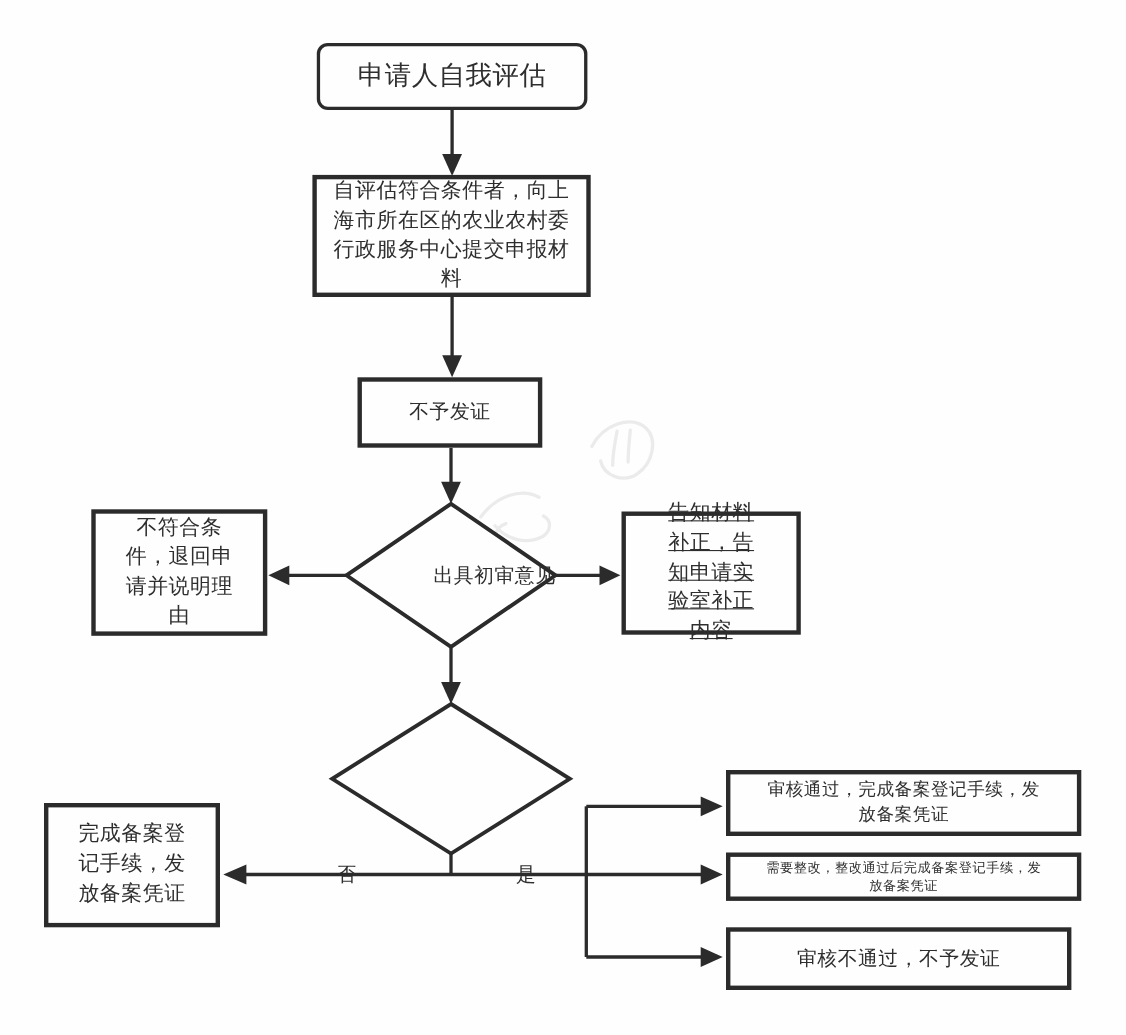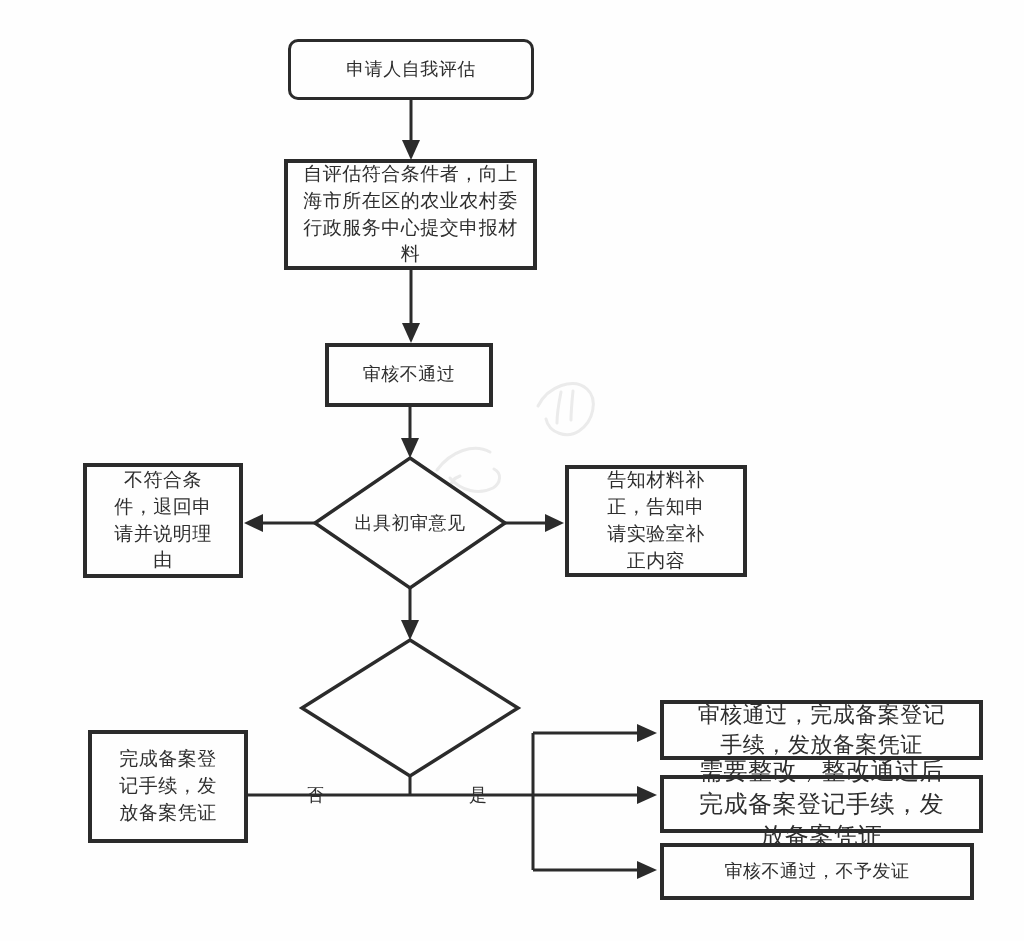--- a/index.html
+++ b/index.html
@@ -29,34 +29,34 @@
     display: flex;
     align-items: center;
     justify-content: center;
     text-align: center;
     font-size: 19px;
     line-height: 1.42;
     color: #2e2e2e;
     letter-spacing: 0.5px;
   }
   .node.rounded { border-radius: 10px; border-width: 3px; }
-  .node.start     { left: 288px; top: 39px;  width: 246px; height: 61px;  font-size: 18px; align-items: center; }
+  .node.start     { left: 288px; top: 39px;  width: 246px; height: 61px;  font-size: 24px; align-items: center; }
   .node.submit    { left: 284px; top: 159px; width: 253px; height: 111px; padding: 0 10px; }
   .node.review    { left: 325px; top: 343px; width: 168px; height: 64px;  font-size: 18px; }
   .node.reject    { left: 83px;  top: 463px; width: 160px; height: 115px; padding: 12px 19px; }
-  .node.supplement{ left: 565px; top: 465px; width: 182px; height: 112px; padding: 0 30px; }
-  .node.complete  { left: 40px;  top: 730px; width: 160px; height: 113px; padding: 0 19px; margin-left: 48px; }
-  .node.pass      { left: 660px; top: 700px; width: 323px; height: 60px;  font-size: 22px; padding: 0 28px; line-height: 1.35; }
-  .node.rectify   { left: 660px; top: 775px; width: 323px; height: 58px;  font-size: 24px; padding: 0 28px; line-height: 1.35; }
+  .node.supplement{ left: 565px; top: 465px; width: 163px; height: 112px; padding: 0 30px; text-decoration: underline; }
+  .node.complete  { left: 40px;  top: 730px; width: 160px; height: 113px; padding: 0 19px; }
+  .node.pass      { left: 660px; top: 700px; width: 323px; height: 60px;  font-size: 16px; padding: 0 28px; line-height: 1.35; }
+  .node.rectify   { left: 660px; top: 775px; width: 323px; height: 44px;  font-size: 12px; padding: 0 28px; line-height: 1.35; }
   .node.fail      { left: 660px; top: 843px; width: 314px; height: 57px;  font-size: 18px; }
   .diamond-label {
     position: absolute;
     display: flex;
     align-items: center;
-    justify-content: center;
+    justify-content: flex-end;
     text-align: center;
     font-size: 18px;
     color: #2e2e2e;
     letter-spacing: 0.5px;
     white-space: nowrap;
   }
   .diamond-label.d1 { left: 315px; top: 505px; width: 190px; height: 36px; }
   .diamond-label.d2 { left: 302px; top: 690px; width: 216px; height: 36px; }
   .edge-label {
     position: absolute;
@@ -130,21 +130,21 @@
 
   <div class="node rounded start">
     <span>申请人自我评估</span>
   </div>
 
   <div class="node submit">
     <span>自评估符合条件者，向上海市所在区的农业农村委行政服务中心提交申报材料</span>
   </div>
 
   <div class="node review">
-    <span>审核不通过</span>
+    <span>不予发证</span>
   </div>
 
   <div class="node reject">
     <span>不符合条件，退回申请并说明理由</span>
   </div>
 
   <div class="node supplement">
     <span>告知材料补正，告知申请实验室补正内容</span>
   </div>
 

